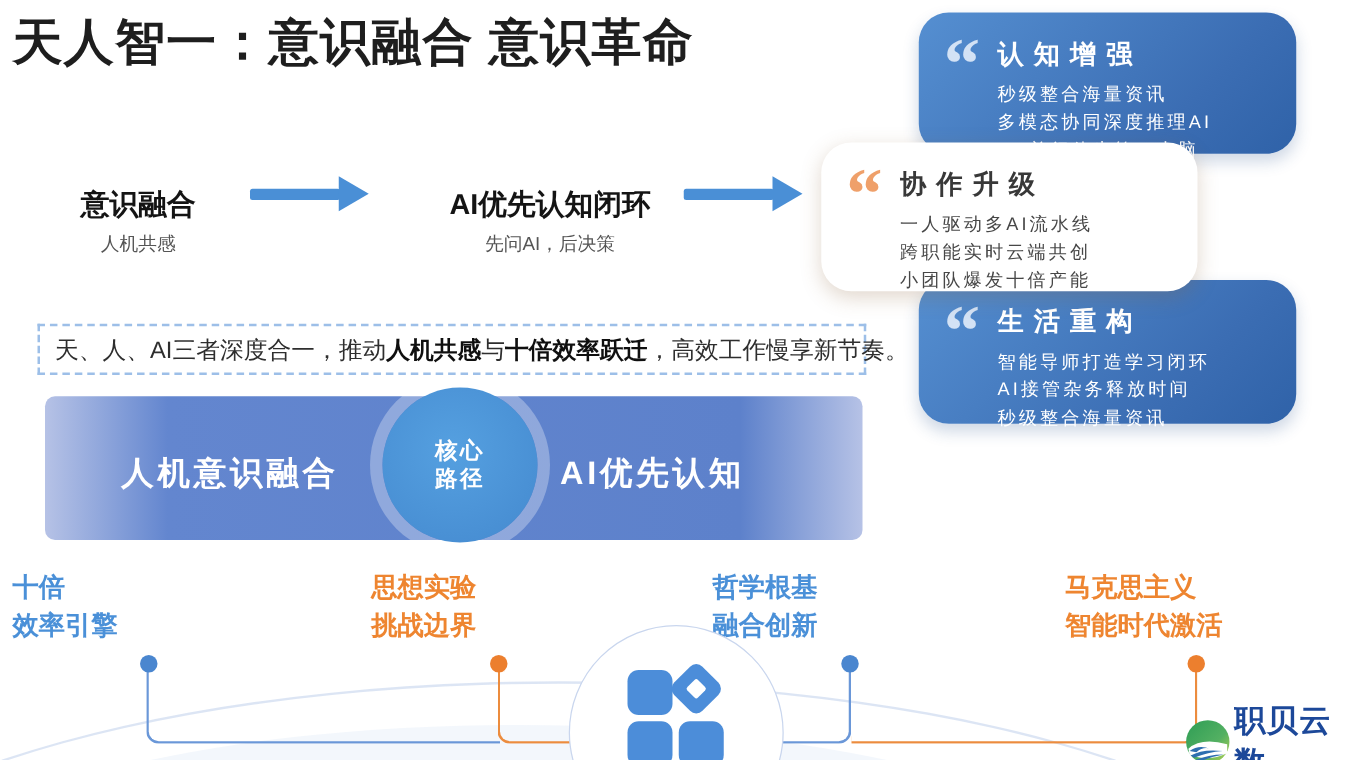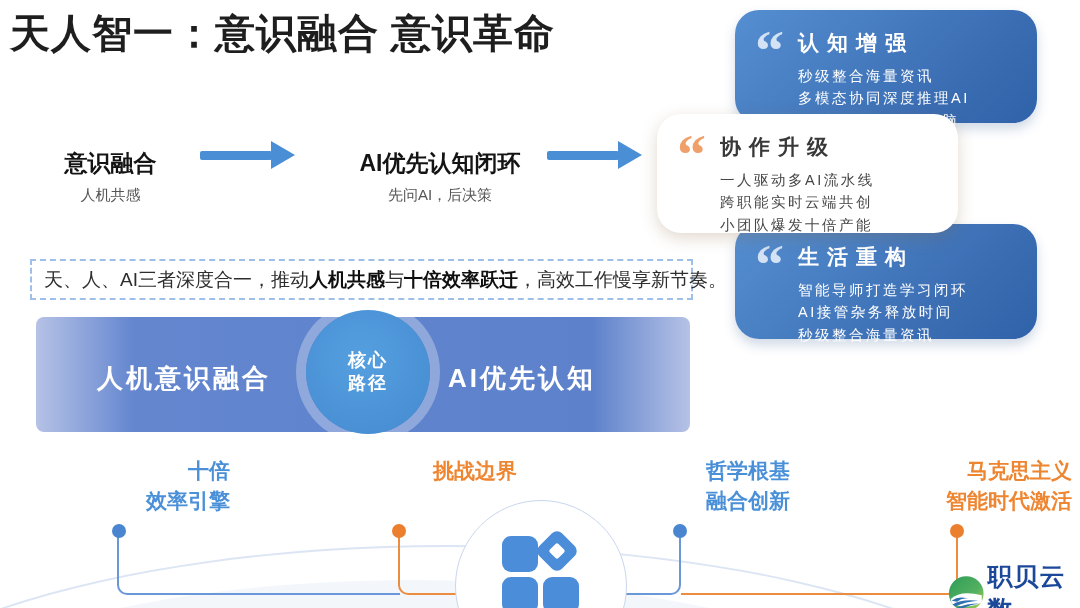--- a/index.html
+++ b/index.html
@@ -61,21 +61,21 @@
     letter-spacing:3px;z-index:2;}
   .banner-left{left:97px;text-align:center;}
   .banner-right{left:448px;}
   .core-circle{position:absolute;left:306px;top:310px;width:124px;height:124px;border-radius:50%;
     background:radial-gradient(circle at 45% 40%,#55a0e0,#4489cf);
     box-shadow:0 0 0 10px rgba(255,255,255,.30);display:flex;flex-direction:column;
     align-items:center;justify-content:center;color:#fff;font-size:18px;font-weight:bold;
     letter-spacing:2px;line-height:1.3;z-index:2;}
 
   
-  .pillar{position:absolute;top:456px;width:220px;text-align:right;font-size:21px;
+  .pillar{position:absolute;top:456px;width:220px;text-align:left;font-size:21px;
     font-weight:bold;line-height:1.42;z-index:2;}
   .pillar.blue{color:#4a90d8;}
   .pillar.orange{color:#ee8530;}
   .pillar1{left:10px;}.pillar2{left:297px;}.pillar3{left:570px;}.pillar4{left:852px;}
 
   
   .dot{position:absolute;width:14px;height:14px;border-radius:50%;z-index:2;}
   .dot.blue{background:#4a86cf;}
   .dot.orange{background:#ec7f2e;}
   .elbow{position:absolute;z-index:1;box-sizing:border-box;}
@@ -173,20 +173,21 @@
   <div class="core-circle">
     <span>核心</span>
     <span>路径</span>
   </div>
 
   <div class="pillar blue pillar1">
     <div>十倍</div>
     <div>效率引擎</div>
   </div>
   <div class="pillar orange pillar2">
+    <div>思想实验</div>
     <div>挑战边界</div>
   </div>
   <div class="pillar blue pillar3">
     <div>哲学根基</div>
     <div>融合创新</div>
   </div>
   <div class="pillar orange pillar4">
     <div>马克思主义</div>
     <div>智能时代激活</div>
   </div>

